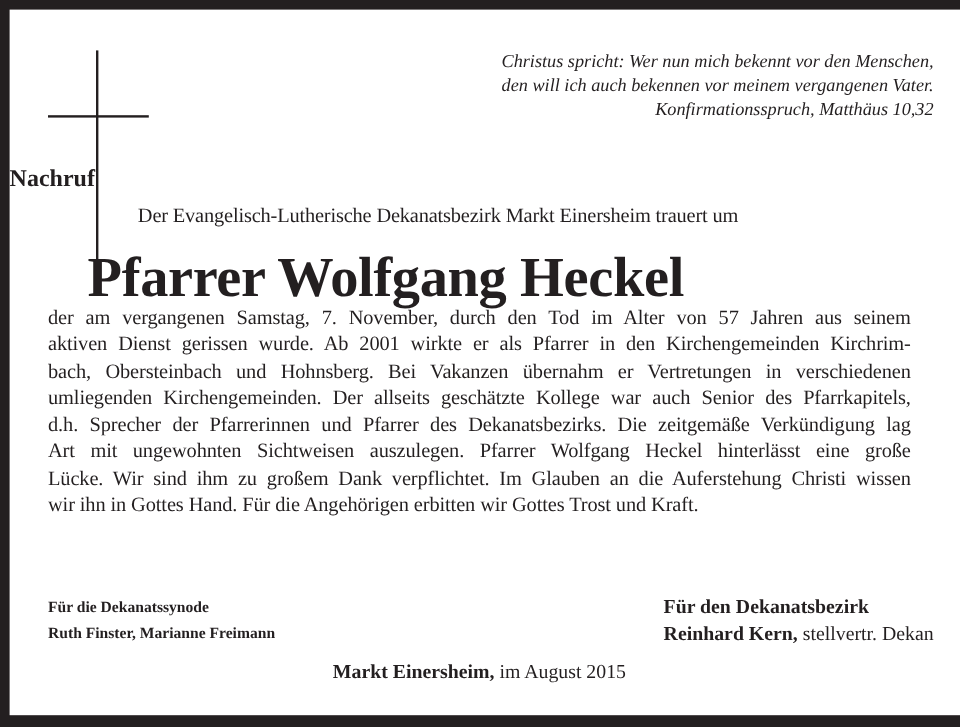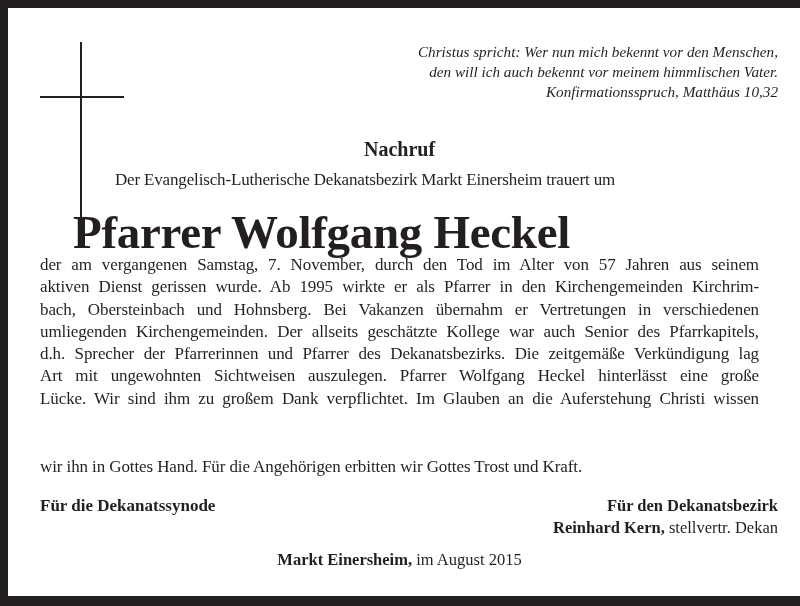--- a/index.html
+++ b/index.html
@@ -48,21 +48,20 @@
       font-style: italic;
       font-size: 15.2px;
       line-height: 20px;
     }
     .verse div { white-space: nowrap; }
     .nachruf {
       position: absolute;
       left: 0;
       width: 783px;
       top: 129px;
-      text-align: center;
       font-weight: bold;
       font-size: 20px;
       line-height: 24px;
     }
     .intro {
       position: absolute;
       left: 0;
       width: 714px;
       top: 161px;
       text-align: center;
@@ -92,35 +91,34 @@
       letter-spacing: -0.1px;
     }
     .body-text .line {
       display: block;
       text-align: justify;
       text-align-last: justify;
       white-space: nowrap;
     }
     .body-text .line.last {
       text-align-last: left;
-      margin-top: 46px;
     }
     .sig-left {
       position: absolute;
       left: 32px;
       top: 487px;
-      font-size: 17px;
+      font-size: 13px;
       line-height: 22px;
       font-weight: bold;
     }
     .sig-right {
       position: absolute;
       right: 33px;
       top: 487px;
-      text-align: right;
+      text-align: left;
       font-size: 16.5px;
       line-height: 22px;
     }
     .sig-right .bold { font-weight: bold; }
     .place-date {
       position: absolute;
       left: 0;
       width: 783px;
       top: 541px;
       text-align: center;
@@ -134,43 +132,44 @@
 
 <div class="frame">
 
   <div>
     <div class="cross-v"></div>
     <div class="cross-h"></div>
   </div>
 
   <div class="verse">
     <div>Christus spricht: Wer nun mich bekennt vor den Menschen,</div>
-    <div>den will ich auch bekennt vor meinem himmlischen Vater.</div>
+    <div>den will ich auch bekennen vor meinem vergangenen Vater.</div>
     <div>Konfirmationsspruch, Matthäus 10,32</div>
   </div>
 
   <div class="nachruf">Nachruf</div>
 
   <div class="intro">Der Evangelisch-Lutherische Dekanatsbezirk Markt Einersheim trauert um</div>
 
   <div class="name">Pfarrer Wolfgang Heckel</div>
 
   <div class="body-text">
     <span class="line">der am vergangenen Samstag, 7. November, durch den Tod im Alter von 57 Jahren aus seinem</span>
-    <span class="line">aktiven Dienst gerissen wurde. Ab 1995 wirkte er als Pfarrer in den Kirchengemeinden Kirchrim-</span>
+    <span class="line">aktiven Dienst gerissen wurde. Ab 2001 wirkte er als Pfarrer in den Kirchengemeinden Kirchrim-</span>
     <span class="line">bach, Obersteinbach und Hohnsberg. Bei Vakanzen übernahm er Vertretungen in verschiedenen</span>
     <span class="line">umliegenden Kirchengemeinden. Der allseits geschätzte Kollege war auch Senior des Pfarrkapitels,</span>
     <span class="line">d.h. Sprecher der Pfarrerinnen und Pfarrer des Dekanatsbezirks. Die zeitgemäße Verkündigung lag</span>
     <span class="line">Art mit ungewohnten Sichtweisen auszulegen. Pfarrer Wolfgang Heckel hinterlässt eine große</span>
     <span class="line">Lücke. Wir sind ihm zu großem Dank verpflichtet. Im Glauben an die Auferstehung Christi wissen</span>
     <span class="line last">wir ihn in Gottes Hand. Für die Angehörigen erbitten wir Gottes Trost und Kraft.</span>
   </div>
 
   <div class="sig-left">
     <div>Für die Dekanatssynode</div>
+    <div>Ruth Finster, Marianne Freimann</div>
   </div>
 
   <div class="sig-right">
     <div class="bold">Für den Dekanatsbezirk</div>
     <div><span class="bold">Reinhard Kern,</span><span> stellvertr. Dekan</span></div>
   </div>
 
   <div class="place-date"><span class="bold">Markt Einersheim,</span><span> im August 2015</span></div>
 
 </div>

